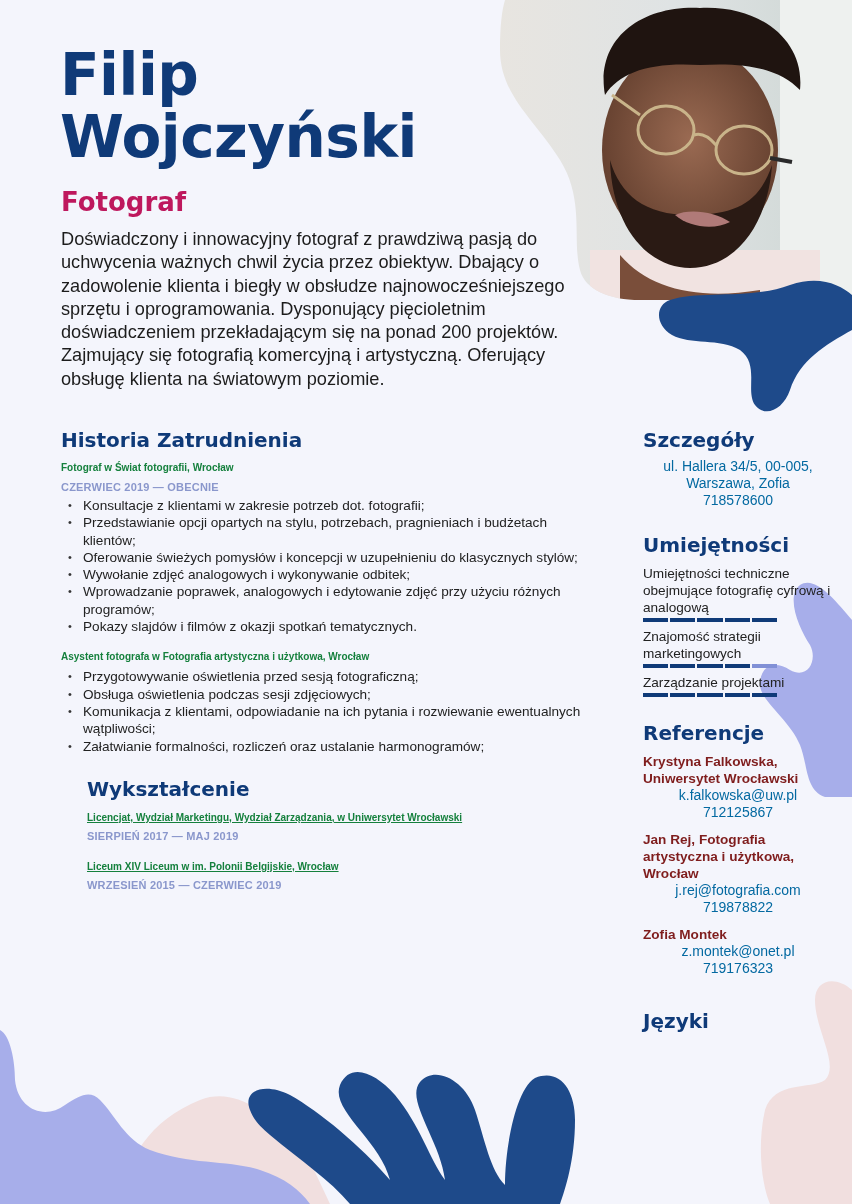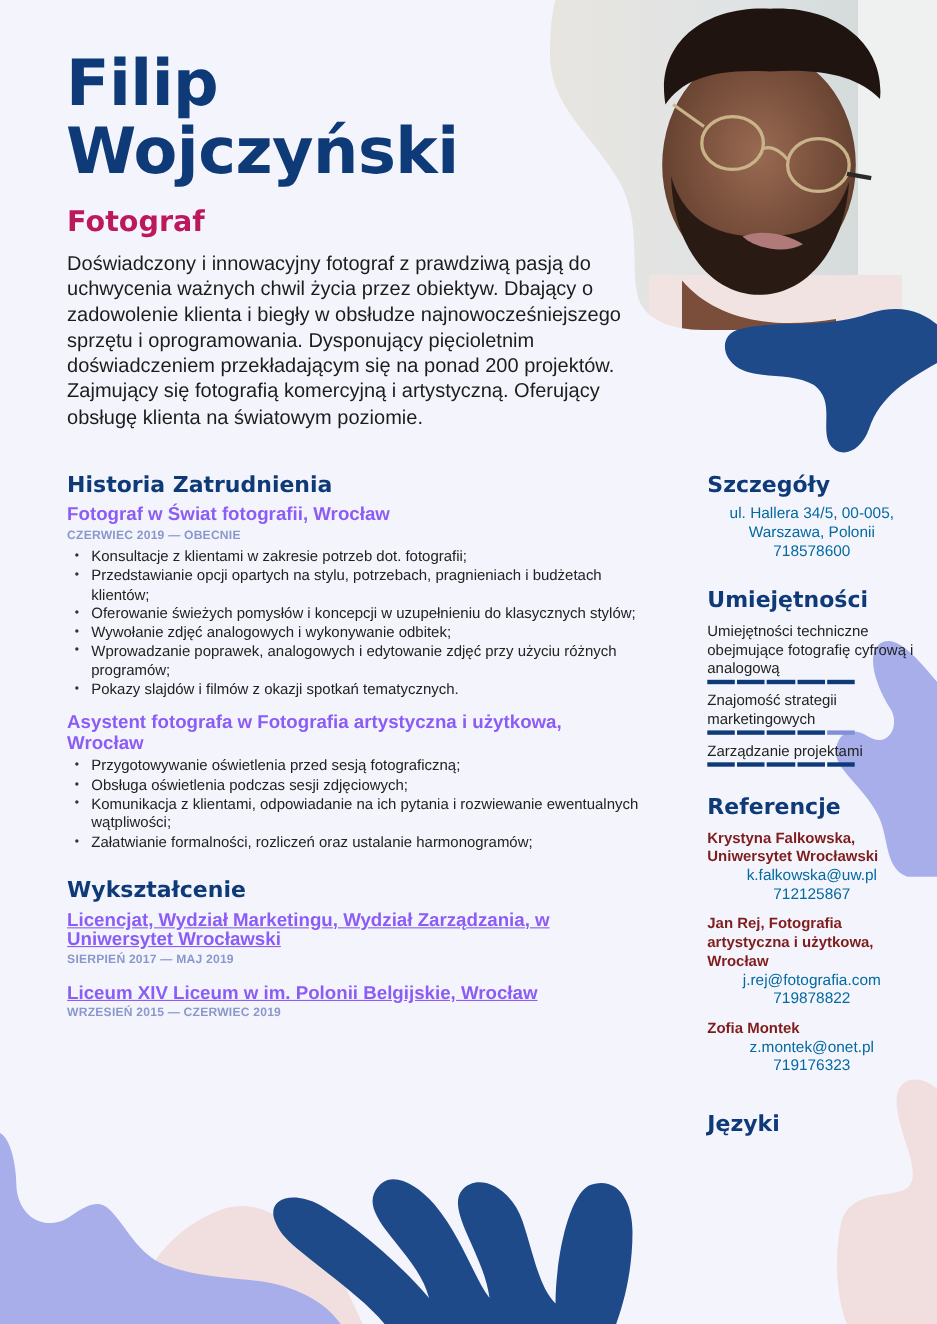--- a/index.html
+++ b/index.html
@@ -24,27 +24,27 @@
     .summary {
       position: absolute; left: 61px; top: 228px; width: 520px;
       font-size: 18.2px; line-height: 23.3px; color: #1c1c1c; margin: 0;
     }
     .left { position: absolute; left: 61px; top: 426px; width: 520px; }
     .right { position: absolute; left: 612px; top: 426px; width: 190px; margin-left: 31px; }
     h2 {
       font-family: "DejaVu Sans", sans-serif; font-weight: bold;
       font-size: 20px; line-height: 28px; color: #0f3a78; margin: 0;
     }
-    .job-title { font-size: 17px; font-weight: bold; color: #8b5cf6; line-height: 19px; margin-top: 4px; }
+    .job-title { font-size: 10px; font-weight: bold; color: #15803d; line-height: 19px; margin-top: 4px; }
     .date { font-size: 11px; font-weight: bold; color: #8a97cc; letter-spacing: 0.2px; line-height: 16px; margin-top: 2px; }
     ul.duties { margin: 2px 0 0 0; padding: 0 0 0 22px; list-style: none; }
     ul.duties li { position: relative; font-size: 13.6px; line-height: 17.3px; color: #222; }
     ul.duties li::before { content: "\2022"; position: absolute; left: -15px; top: 0; font-size: 11px; color: #333; }
     .job { margin-bottom: 12px; }
-    .edu-section { margin-top: 20px; }
+    .edu-section { margin-top: 20px; margin-left: 26px; }
     .edu { margin-top: 6px; margin-bottom: 14px; }
     .edu .job-title { line-height: 17px; text-decoration: underline; }
     .rtext { font-size: 14px; line-height: 17px; color: #0369a1; text-align: center; }
     .rbold { font-size: 13.6px; line-height: 17px; color: #7f1d1d; font-weight: bold; }
     .rsec { margin-bottom: 22px; }
     .skill { margin-top: 6px; }
     .skill-label { font-size: 13.6px; line-height: 17px; color: #222; }
     .bar { display: flex; gap: 2px; margin-top: 2px; height: 4px; width: 134px; }
     .seg { flex: 1; height: 4px; background: #0f3a78; }
     .seg.off { background: #8190d6; }
@@ -149,21 +149,21 @@
       <div class="job-title">Liceum XIV Liceum w im. Polonii Belgijskie, Wrocław</div>
       <div class="date">WRZESIEŃ 2015 — CZERWIEC 2019</div>
     </div>
   </section>
 </div>
 
 <div class="right">
   <section class="rsec">
     <h2>Szczegóły</h2>
     <div class="rtext" style="margin-top:4px">ul. Hallera 34/5, 00-005,</div>
-    <div class="rtext">Warszawa, Polonii</div>
+    <div class="rtext">Warszawa, Zofia</div>
     <div class="rtext">718578600</div>
   </section>
 
   <section class="rsec">
     <h2>Umiejętności</h2>
     <div class="skill">
       <div class="skill-label">Umiejętności techniczne obejmujące fotografię cyfrową i analogową</div>
       <div class="bar">
         <span class="seg"></span>
         <span class="seg"></span>

